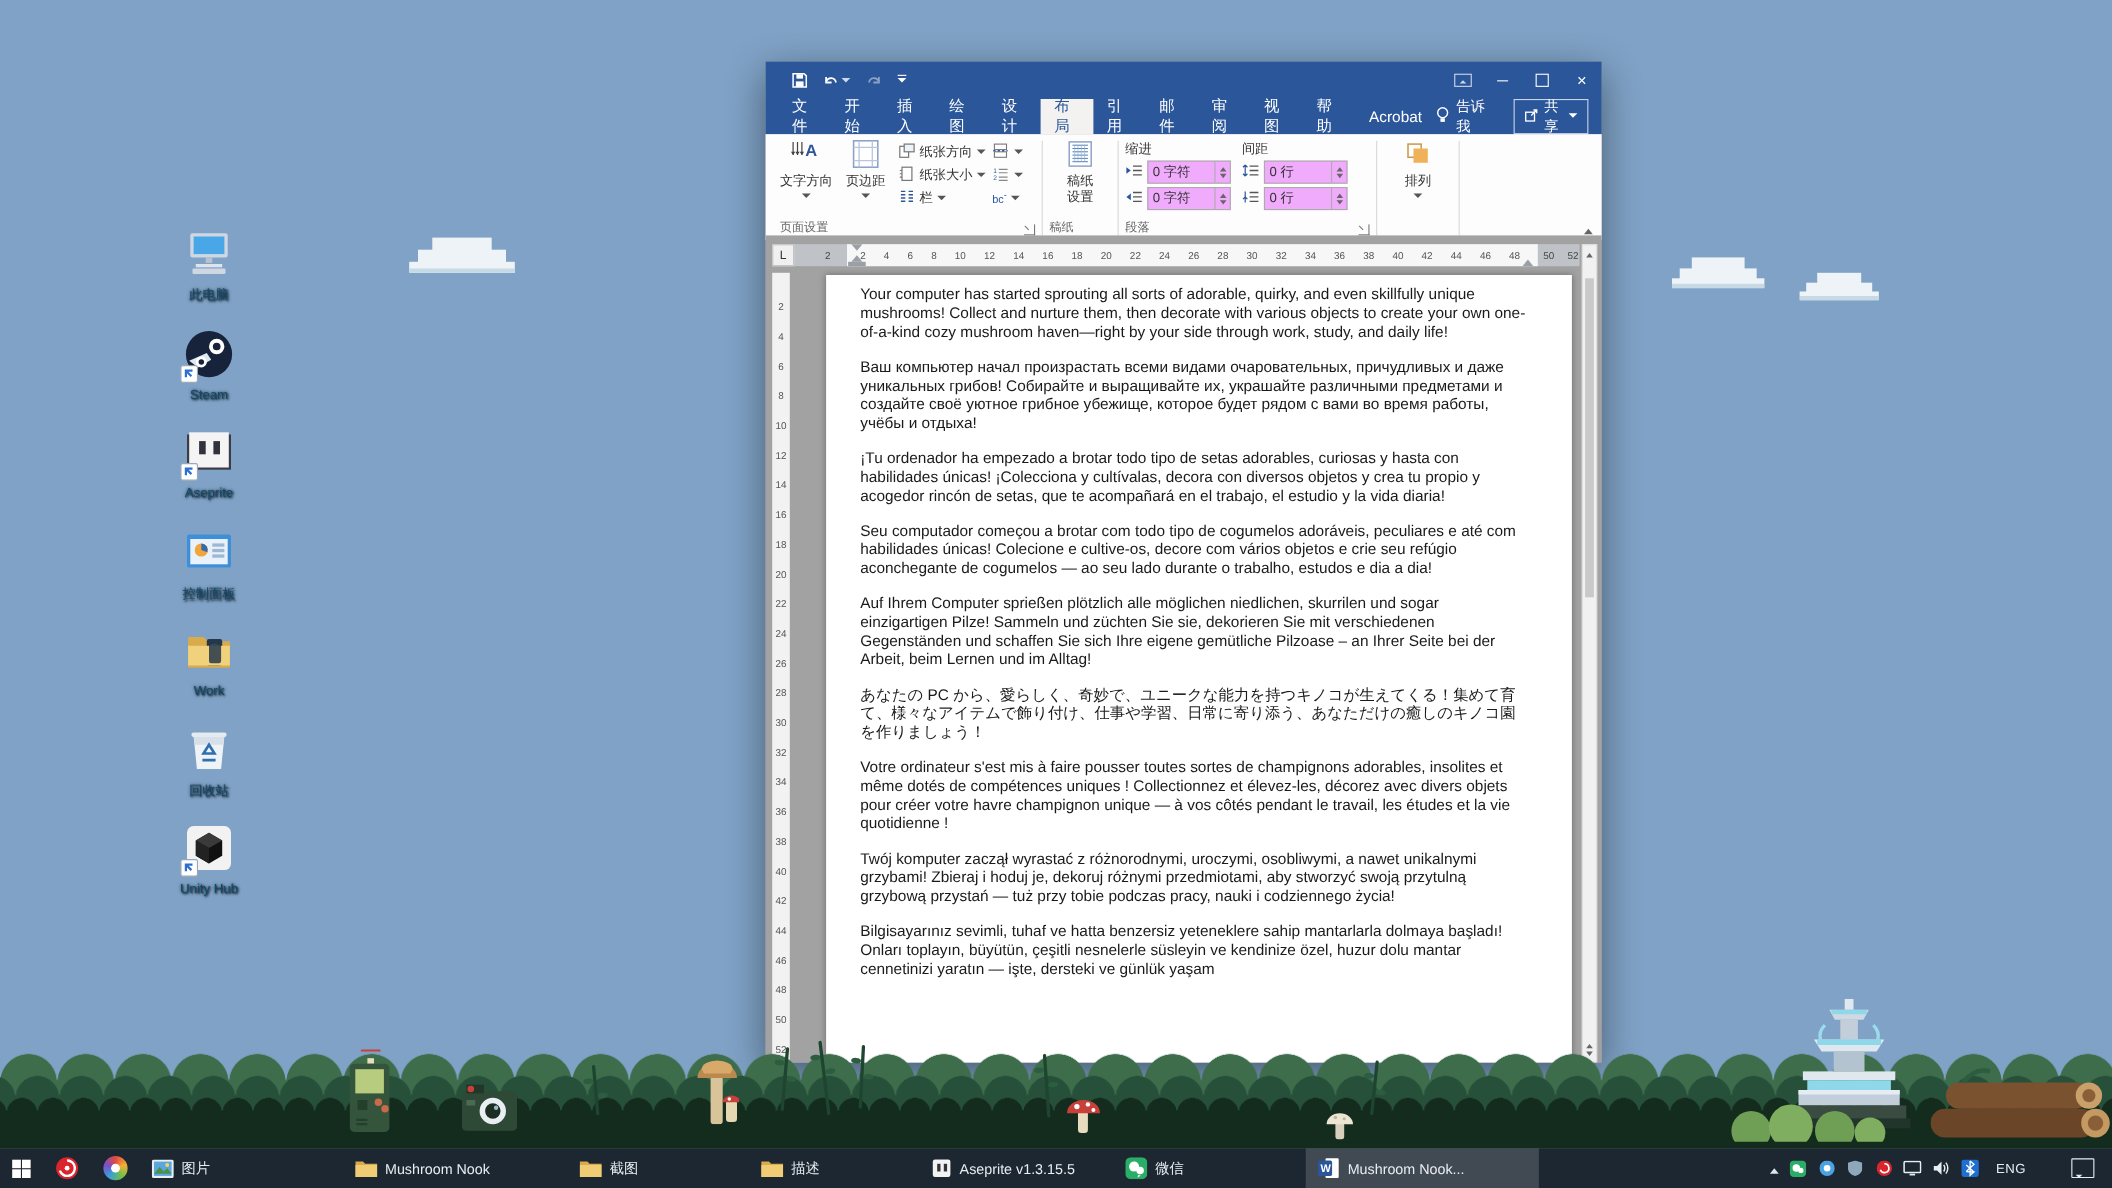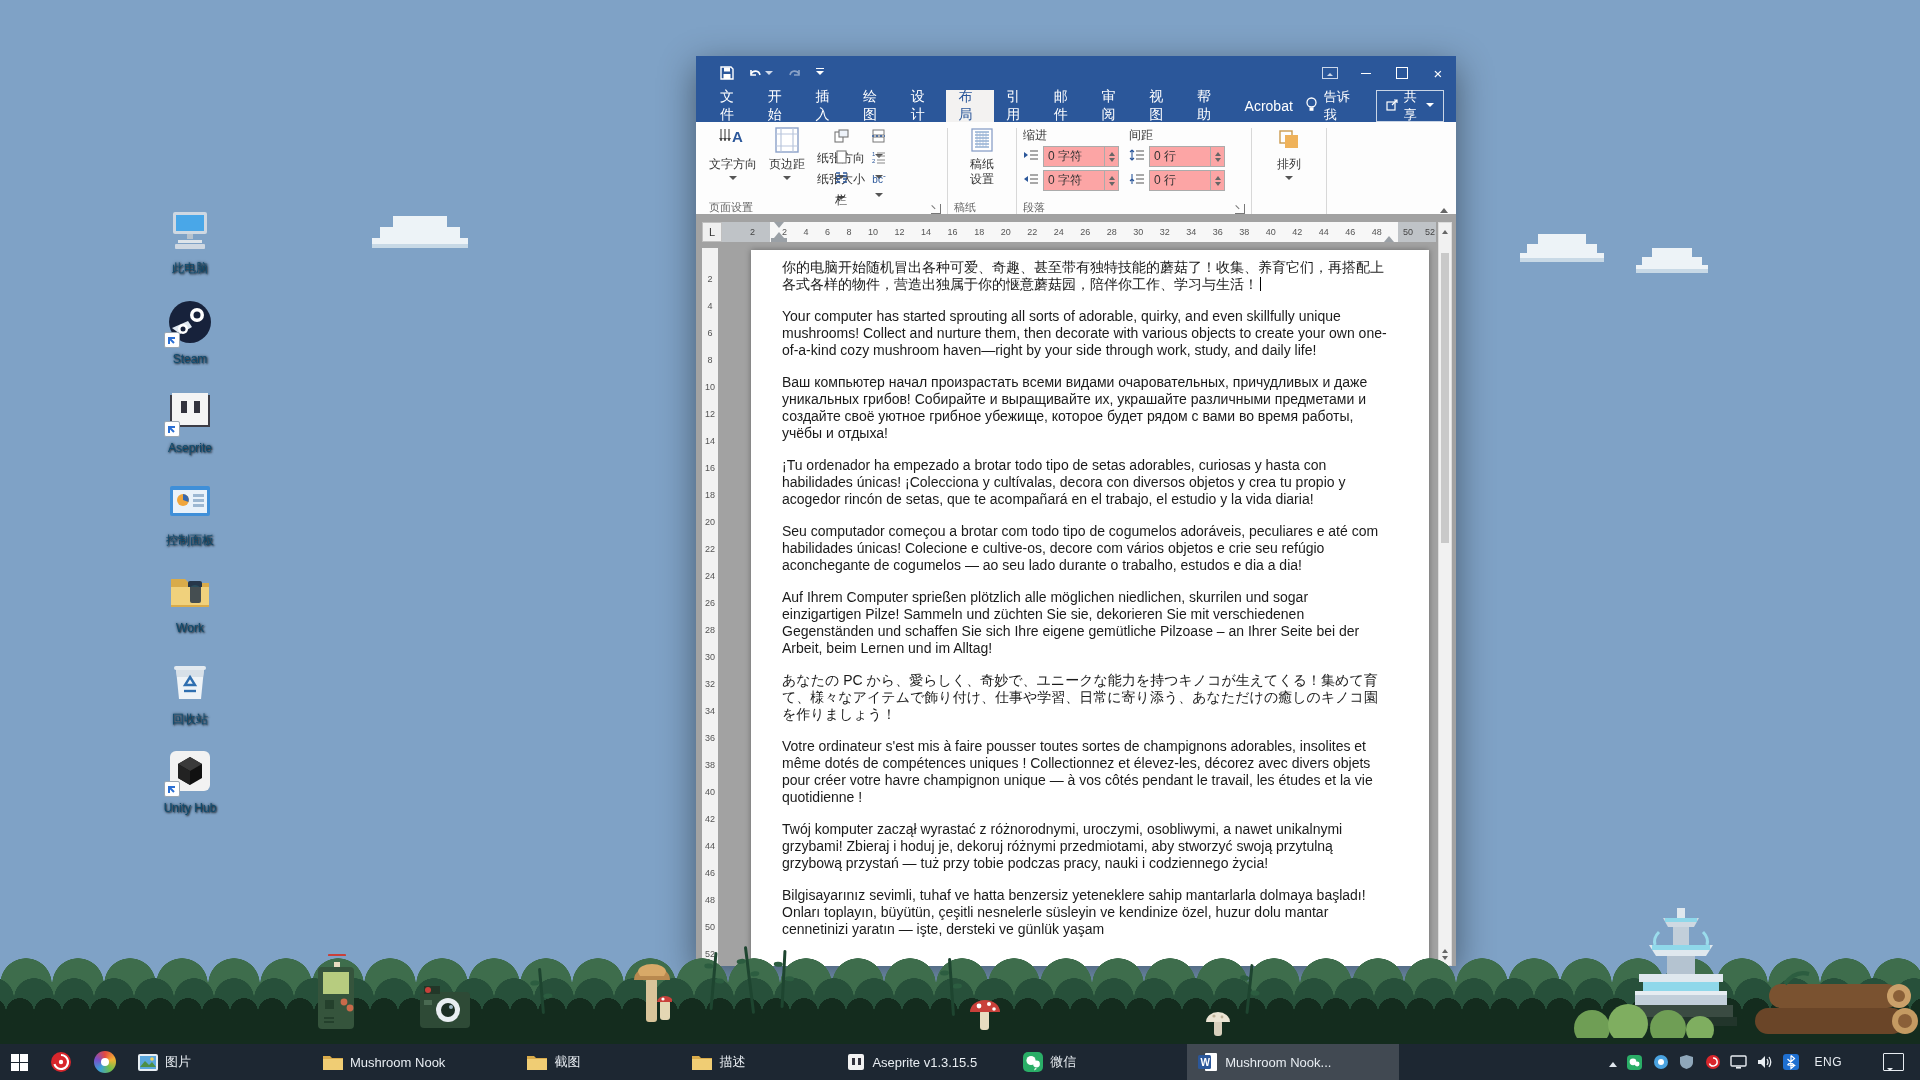--- a/index.html
+++ b/index.html
@@ -47,28 +47,28 @@
 
   
   .ribbon{height:92px;background:#fdfdfd;border-bottom:1px solid #c3c3c3;display:flex;padding:3px 4px 0 8px;
           font-size:12px;color:#333;position:relative;}
   .rgroup{display:flex;flex-direction:column;padding:0 5px;}
   .rbody{flex:1;display:flex;align-items:flex-start;gap:6px;}
   .rfoot{height:17px;font-size:11px;color:#666;position:relative;line-height:15px;}
   .rsep{width:1px;background:#d8d8d8;margin:3px 1px;}
   .bigbtn{width:48px;display:flex;flex-direction:column;align-items:center;gap:1px;padding-top:2px;text-align:center;line-height:14px;}
   .smallcol{display:flex;flex-direction:column;gap:3px;padding-top:4px;}
-  .smallbtn{display:flex;align-items:center;gap:4px;height:18px;flex-direction:column;}
+  .smallbtn{display:flex;align-items:center;gap:4px;height:18px;}
   .launcher{position:absolute;right:0;bottom:3px;width:9px;height:9px;border-right:1px solid #777;border-bottom:1px solid #777;}
   .launcher:after{content:"";position:absolute;left:1px;top:1px;width:5px;height:1px;background:#777;transform:rotate(45deg);transform-origin:left top;}
   .spingrid{display:flex;gap:10px;padding-top:2px;}
   .spincol{display:flex;flex-direction:column;gap:3px;}
   .spinhead{font-size:12px;color:#333;height:16px;}
   .spinrow{display:flex;align-items:center;gap:4px;}
-  .spinbox{width:74px;height:19px;border:1px solid #ababab;background:#fca5a5;display:flex;align-items:center;font-size:12px;}
+  .spinbox{width:74px;height:19px;border:1px solid #ababab;background:#f0abfc;display:flex;align-items:center;font-size:12px;}
   .spinbox .val{flex:1;padding-left:4px;}
   .spinud{width:13px;height:100%;border-left:1px solid #ababab;display:flex;flex-direction:column;align-items:center;justify-content:center;gap:2px;}
   .tri-u{width:0;height:0;border:3px solid transparent;border-bottom:4px solid #666;}
   .tri-d{width:0;height:0;border:3px solid transparent;border-top:4px solid #666;}
   .collapse{position:absolute;right:8px;bottom:4px;width:0;height:0;border:4px solid transparent;border-bottom:5px solid #666;}
 
   
   .canvas{position:absolute;left:0;right:0;top:158px;bottom:0;background:#a2a2a2;overflow:hidden;}
   .hruler{position:absolute;left:6px;top:8px;width:734px;height:20px;background:#bfc3c7;}
   .hruler .active{position:absolute;left:68px;top:0;width:628px;height:20px;background:#f7f7f7;}
@@ -561,21 +561,20 @@
             <span>44</span>
             <span>46</span>
             <span>48</span>
             <span>50</span>
             <span>52</span>
           </div>
       </div>
 
       <div class="page">
         <div class="textcol">
-          <p><span>你的电脑开始随机冒出各种可爱、奇趣、甚至带有独特技能的蘑菇了！收集、养育它们，再搭配上各式各样的物件，营造出独属于你的惬意蘑菇园，陪伴你工作、学习与生活！</span><span class="tcaret"></span></p>
           <p>Your computer has started sprouting all sorts of adorable, quirky, and even skillfully unique mushrooms! Collect and nurture them, then decorate with various objects to create your own one-of-a-kind cozy mushroom haven—right by your side through work, study, and daily life!</p>
           <p>Ваш компьютер начал произрастать всеми видами очаровательных, причудливых и даже уникальных грибов! Собирайте и выращивайте их, украшайте различными предметами и создайте своё уютное грибное убежище, которое будет рядом с вами во время работы, учёбы и отдыха!</p>
           <p>¡Tu ordenador ha empezado a brotar todo tipo de setas adorables, curiosas y hasta con habilidades únicas! ¡Colecciona y cultívalas, decora con diversos objetos y crea tu propio y acogedor rincón de setas, que te acompañará en el trabajo, el estudio y la vida diaria!</p>
           <p>Seu computador começou a brotar com todo tipo de cogumelos adoráveis, peculiares e até com habilidades únicas! Colecione e cultive-os, decore com vários objetos e crie seu refúgio aconchegante de cogumelos — ao seu lado durante o trabalho, estudos e dia a dia!</p>
           <p>Auf Ihrem Computer sprießen plötzlich alle möglichen niedlichen, skurrilen und sogar einzigartigen Pilze! Sammeln und züchten Sie sie, dekorieren Sie mit verschiedenen Gegenständen und schaffen Sie sich Ihre eigene gemütliche Pilzoase – an Ihrer Seite bei der Arbeit, beim Lernen und im Alltag!</p>
           <p>あなたの PC から、愛らしく、奇妙で、ユニークな能力を持つキノコが生えてくる！集めて育て、様々なアイテムで飾り付け、仕事や学習、日常に寄り添う、あなただけの癒しのキノコ園を作りましょう！</p>
           <p>Votre ordinateur s'est mis à faire pousser toutes sortes de champignons adorables, insolites et même dotés de compétences uniques ! Collectionnez et élevez-les, décorez avec divers objets pour créer votre havre champignon unique — à vos côtés pendant le travail, les études et la vie quotidienne !</p>
           <p>Twój komputer zaczął wyrastać z różnorodnymi, uroczymi, osobliwymi, a nawet unikalnymi grzybami! Zbieraj i hoduj je, dekoruj różnymi przedmiotami, aby stworzyć swoją przytulną grzybową przystań — tuż przy tobie podczas pracy, nauki i codziennego życia!</p>
           <p>Bilgisayarınız sevimli, tuhaf ve hatta benzersiz yeteneklere sahip mantarlarla dolmaya başladı! Onları toplayın, büyütün, çeşitli nesnelerle süsleyin ve kendinize özel, huzur dolu mantar cennetinizi yaratın — işte, dersteki ve günlük yaşam</p>
         </div>

